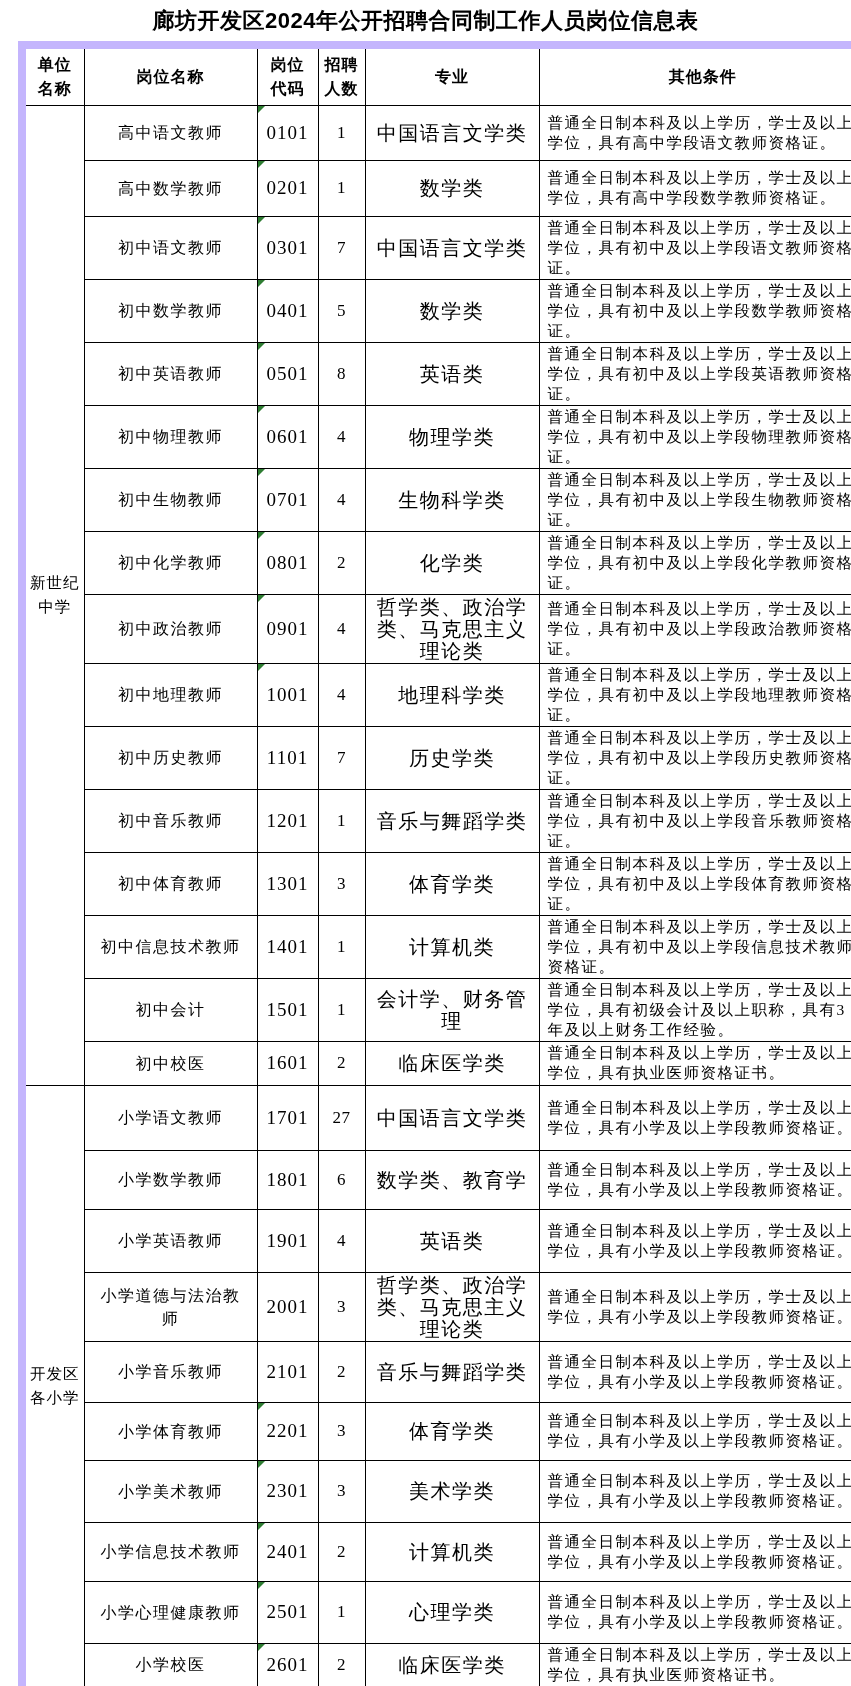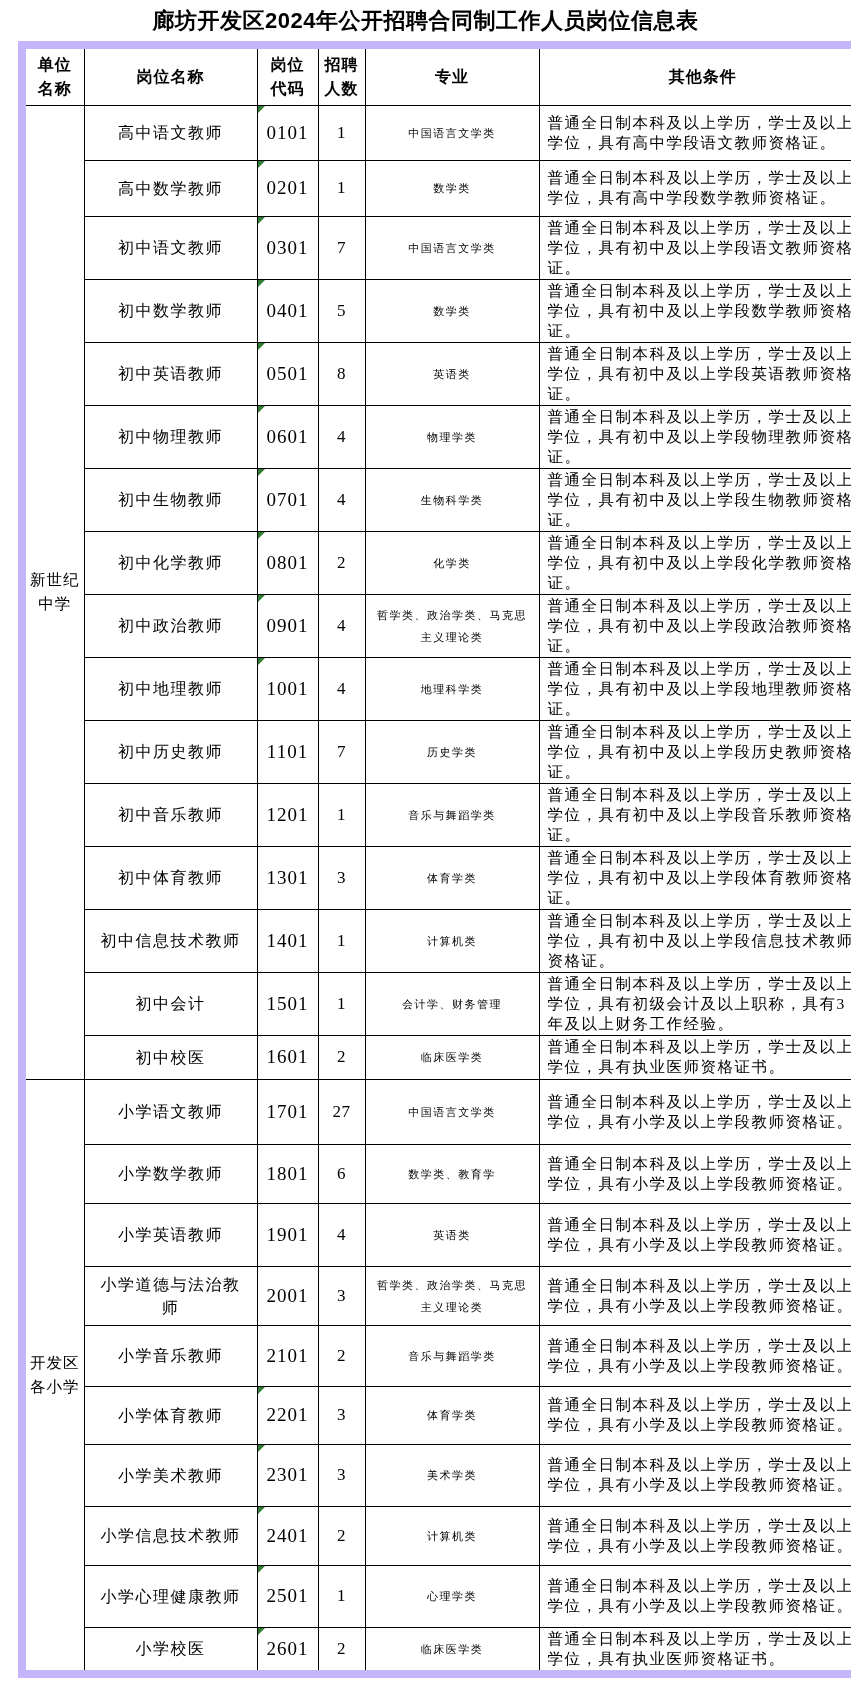--- a/index.html
+++ b/index.html
@@ -23,21 +23,21 @@
   }
   thead tr{height:60px;}
   th{
     font-size:16px;font-weight:bold;letter-spacing:1px;
     white-space:pre-line;line-height:24px;padding:1px 2px;
   }
   td.unit{font-size:15.5px;letter-spacing:1px;line-height:24px;padding:1px 3px;}
   td.job{font-size:16px;letter-spacing:1.5px;line-height:23px;padding:1px 12px;}
   td.code{font-size:19px;letter-spacing:1px;position:relative;}
   td.num{font-size:17px;letter-spacing:0.5px;}
-  td.major{font-size:11px;letter-spacing:1.5px;line-height:22px;padding:1px 7px;}
+  td.major{font-size:20px;letter-spacing:1.5px;line-height:22px;padding:1px 7px;}
   td.req{
     text-align:left;font-size:15.5px;letter-spacing:1.5px;
     line-height:20px;padding:1px 8px;
   }
   .tri{
     position:absolute;top:0;left:0;width:0;height:0;display:block;
     border-top:7px solid var(--marker,#2e7d32);
     border-right:7px solid transparent;
   }
 </style>

